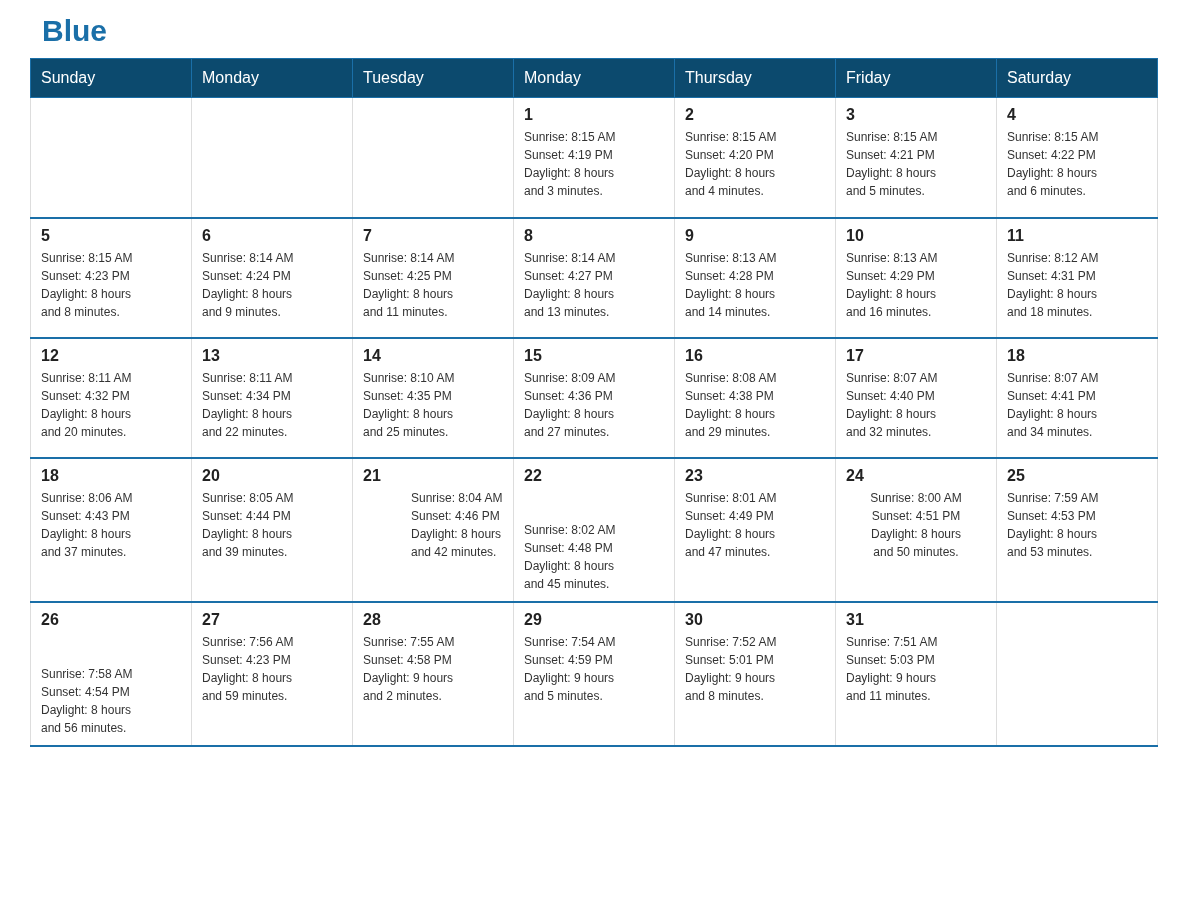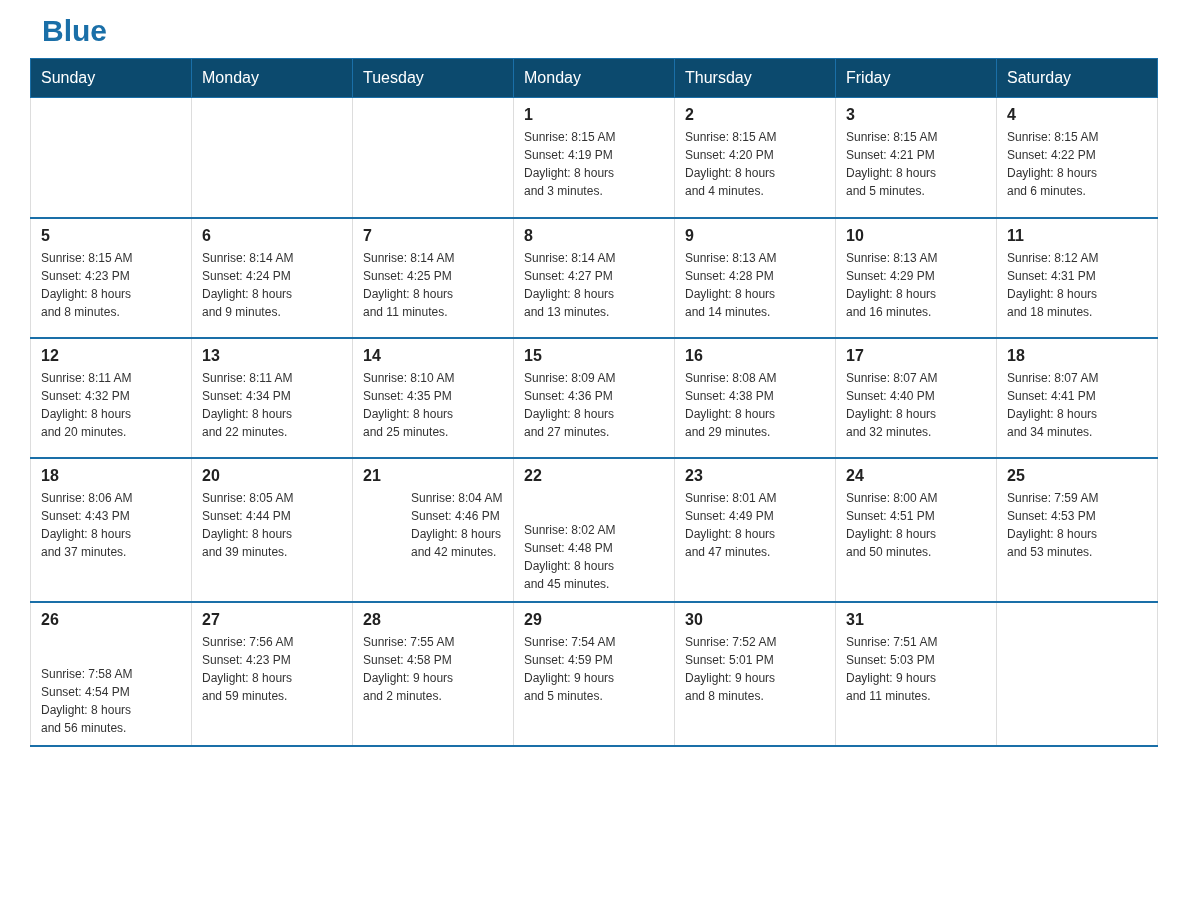--- a/index.html
+++ b/index.html
@@ -276,21 +276,21 @@
         </td>
         <td>
           <div class="day-number">23</div>
           <div class="day-info" style="white-space: pre-line;">Sunrise: 8:01 AM
 Sunset: 4:49 PM
 Daylight: 8 hours
 and 47 minutes.</div>
         </td>
         <td>
           <div class="day-number">24</div>
-          <div class="day-info" style="white-space: pre-line;">Sunrise: 8:00 AM
+          <div class="day-info" style="white-space: pre-line; text-align: center;">Sunrise: 8:00 AM
 Sunset: 4:51 PM
 Daylight: 8 hours
 and 50 minutes.</div>
         </td>
         <td>
           <div class="day-number">25</div>
           <div class="day-info" style="white-space: pre-line;">Sunrise: 7:59 AM
 Sunset: 4:53 PM
 Daylight: 8 hours
 and 53 minutes.</div>

